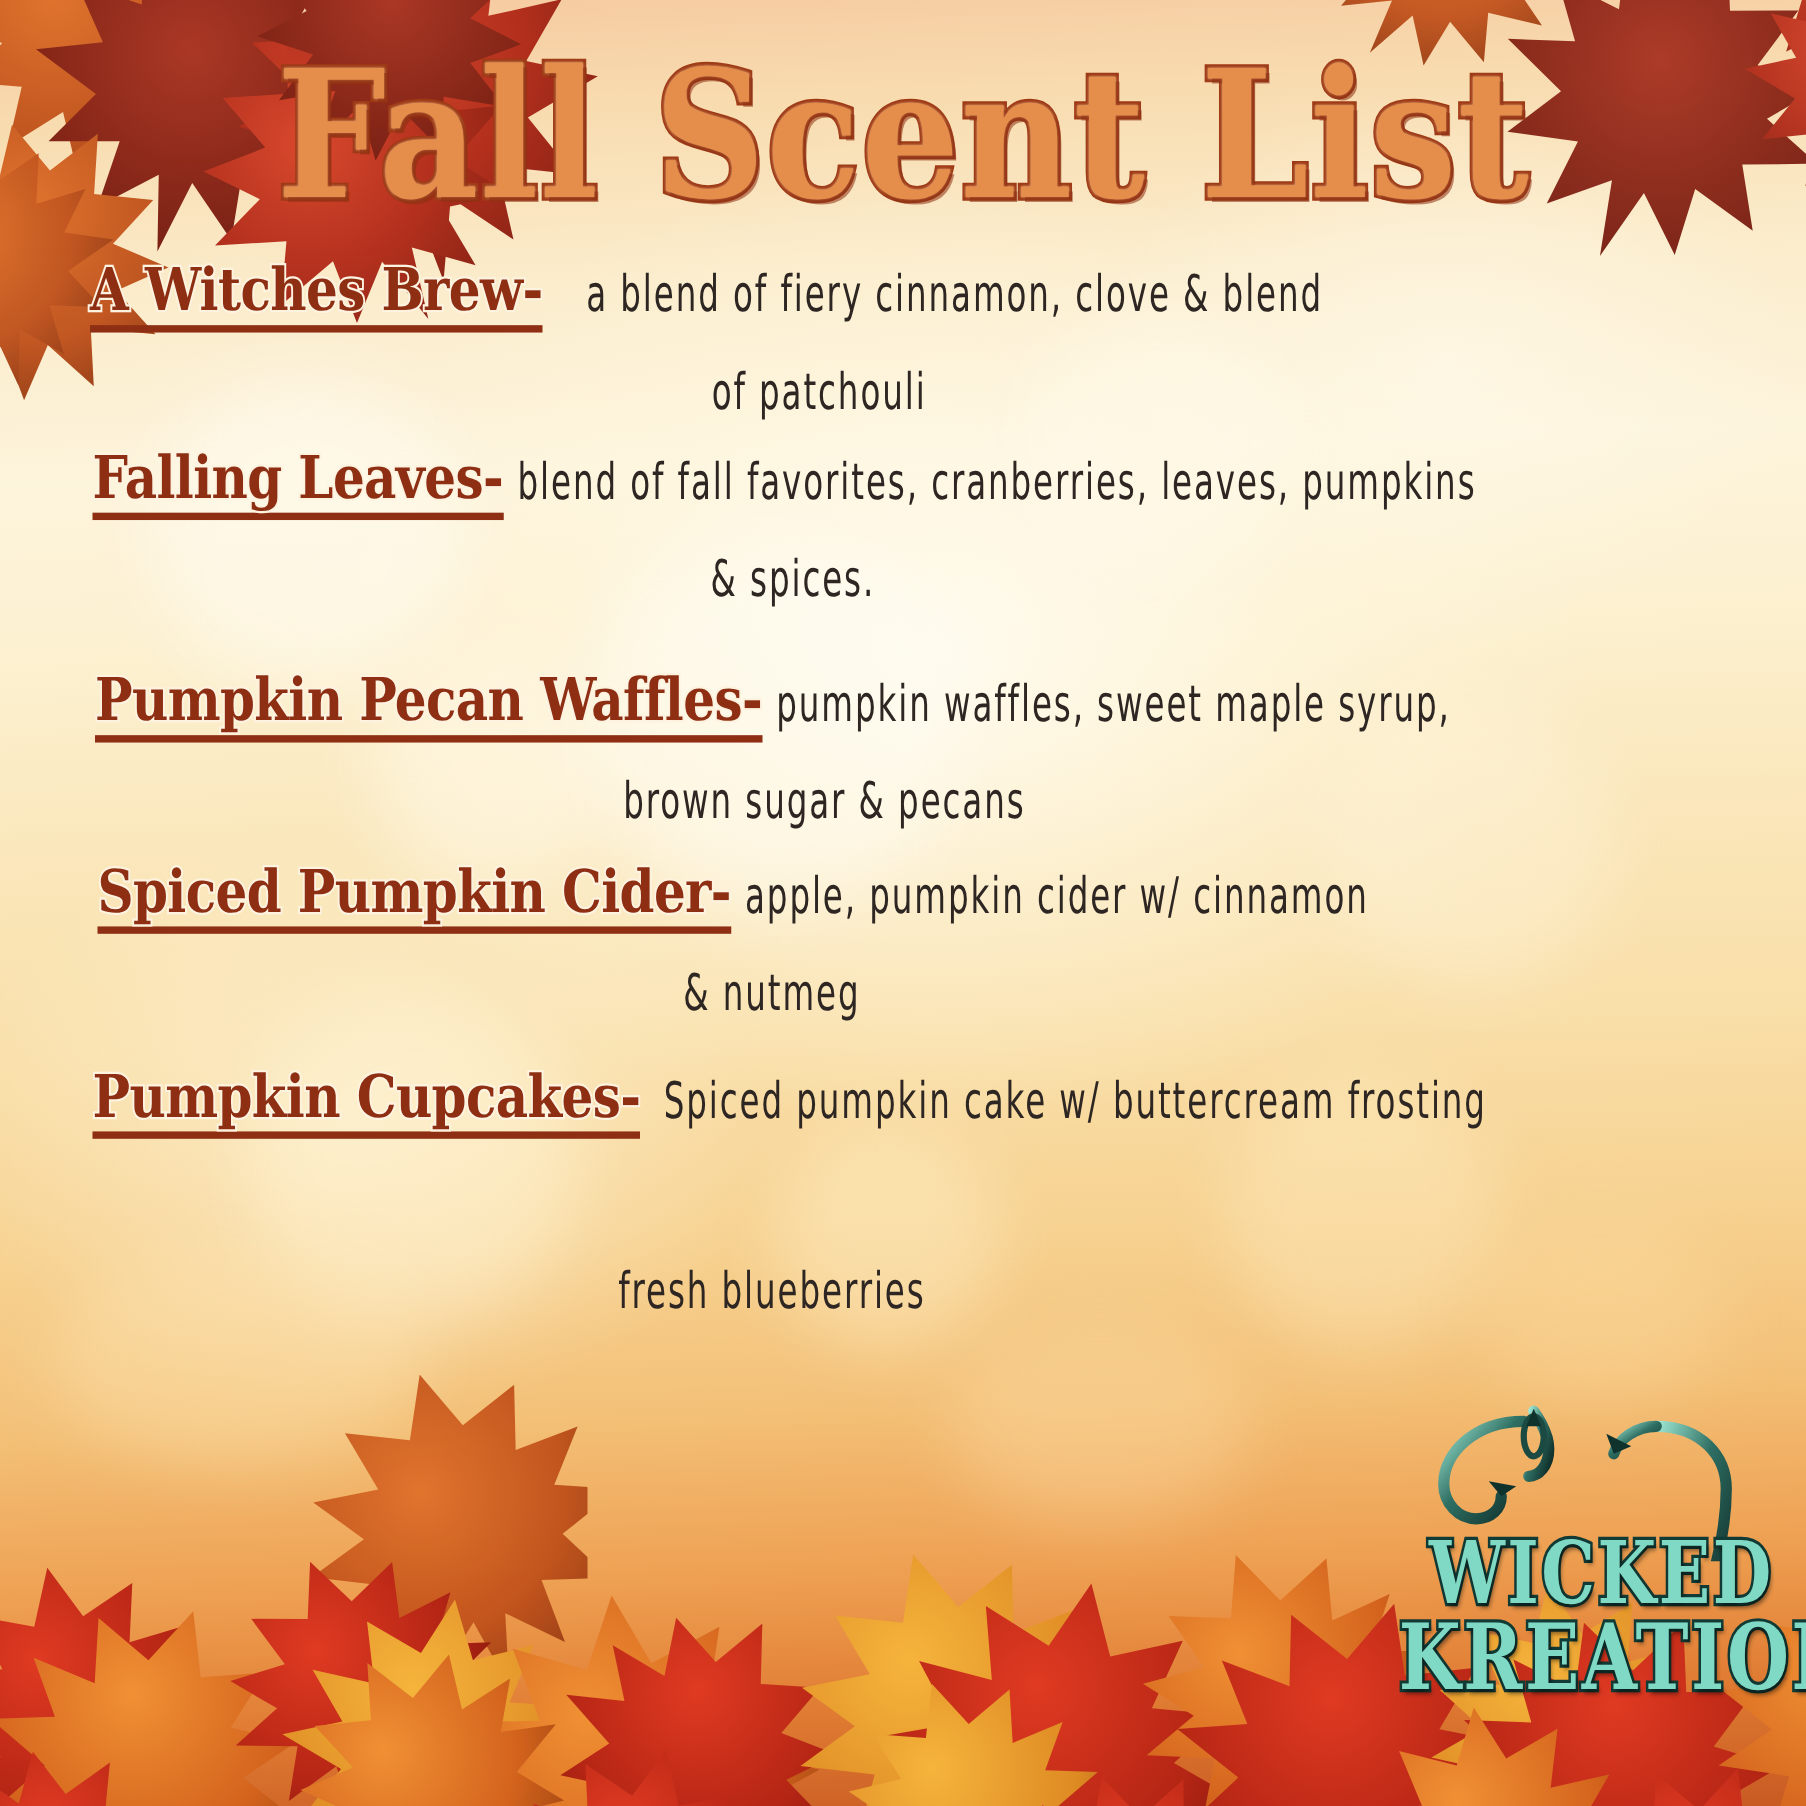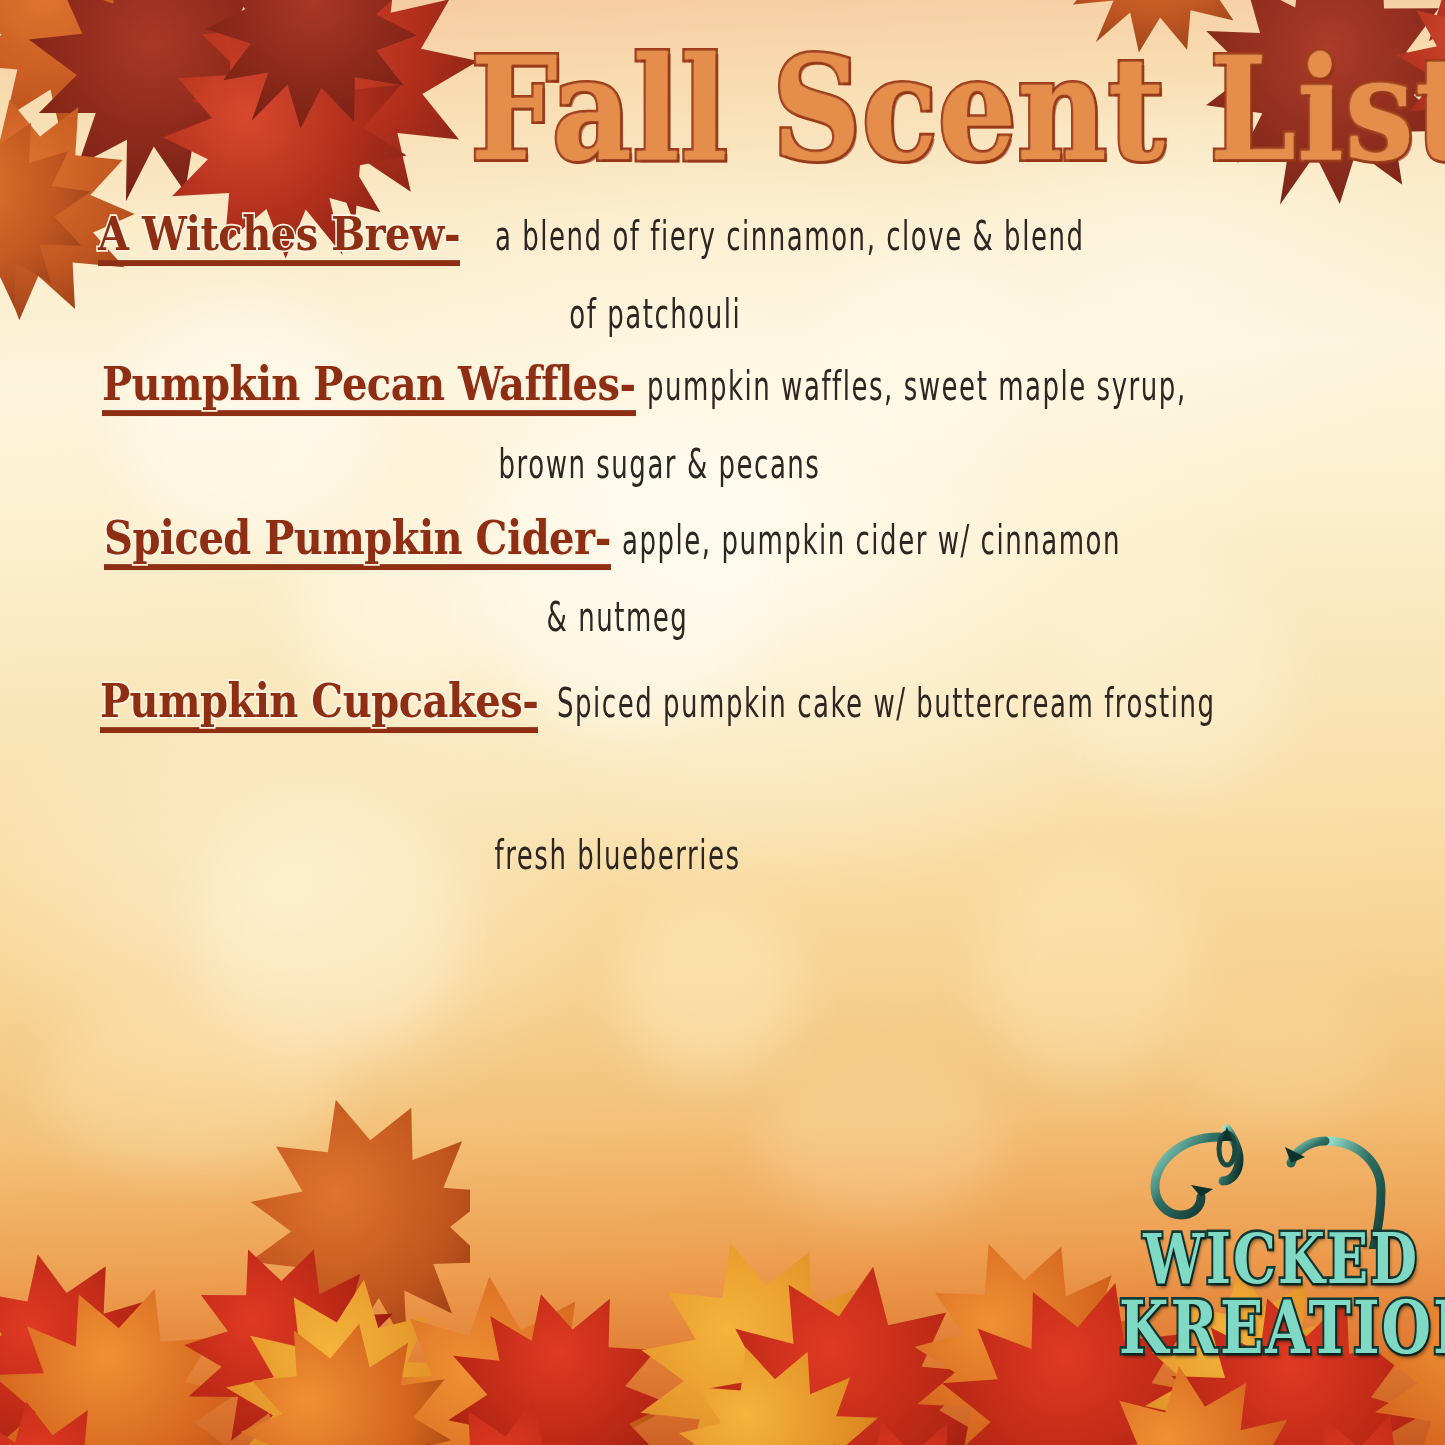--- a/index.html
+++ b/index.html
@@ -36,21 +36,21 @@
 
   
   .bokeh { position:absolute; border-radius:50%; filter:blur(26px); pointer-events:none; }
 
   
   .leafwrap { position:absolute; pointer-events:none; }
 
   
   #title-area {
     position:absolute; top:38px; left:0; width:100%;
-    text-align:right;
+    text-align:center;
   }
   #poster-title {
     display:inline-block;
     font-family:"DejaVu Serif", serif;
     font-weight:700;
     font-size:116px;
     line-height:1.0;
     letter-spacing:1px;
     color:#e58d4a;
     -webkit-text-stroke:5px #9e3a16;
@@ -60,21 +60,21 @@
        0 0 2px rgba(255,220,170,0.8);
     transform:scaleY(1.22) scaleX(1.06);
     transform-origin:center top;
     white-space:nowrap;
   }
 
   
   #list {
     position:absolute;
     top:218px; left:0; width:1445px;
-    padding:0 56px;
+    padding:0 30px;
   }
   .scent {
     position:relative;
     margin-bottom:22px;
   }
   .scent-line {
     display:block;
     padding-left:55px;
     padding-right:10px;
     line-height:1.02;
@@ -243,20 +243,27 @@
   <div id="list">
 
     <div class="scent s0">
       <span class="scent-line">
         <span class="scent-name">A Witches Brew-</span>
         <span class="scent-desc">a blend of fiery cinnamon, clove &amp; blend</span>
       </span>
       <span class="scent-desc2">of patchouli</span>
     </div>
 
+    <div class="scent s1">
+      <span class="scent-line">
+        <span class="scent-name">Falling Leaves-</span>
+        <span class="scent-desc">blend of fall favorites, cranberries, leaves, pumpkins</span>
+      </span>
+      <span class="scent-desc2">&amp; spices.</span>
+    </div>
 
     <div class="scent s2">
       <span class="scent-line">
         <span class="scent-name">Pumpkin Pecan Waffles-</span>
         <span class="scent-desc">pumpkin waffles, sweet maple syrup,</span>
       </span>
       <span class="scent-desc2">brown sugar &amp; pecans</span>
     </div>
 
     <div class="scent s3">

